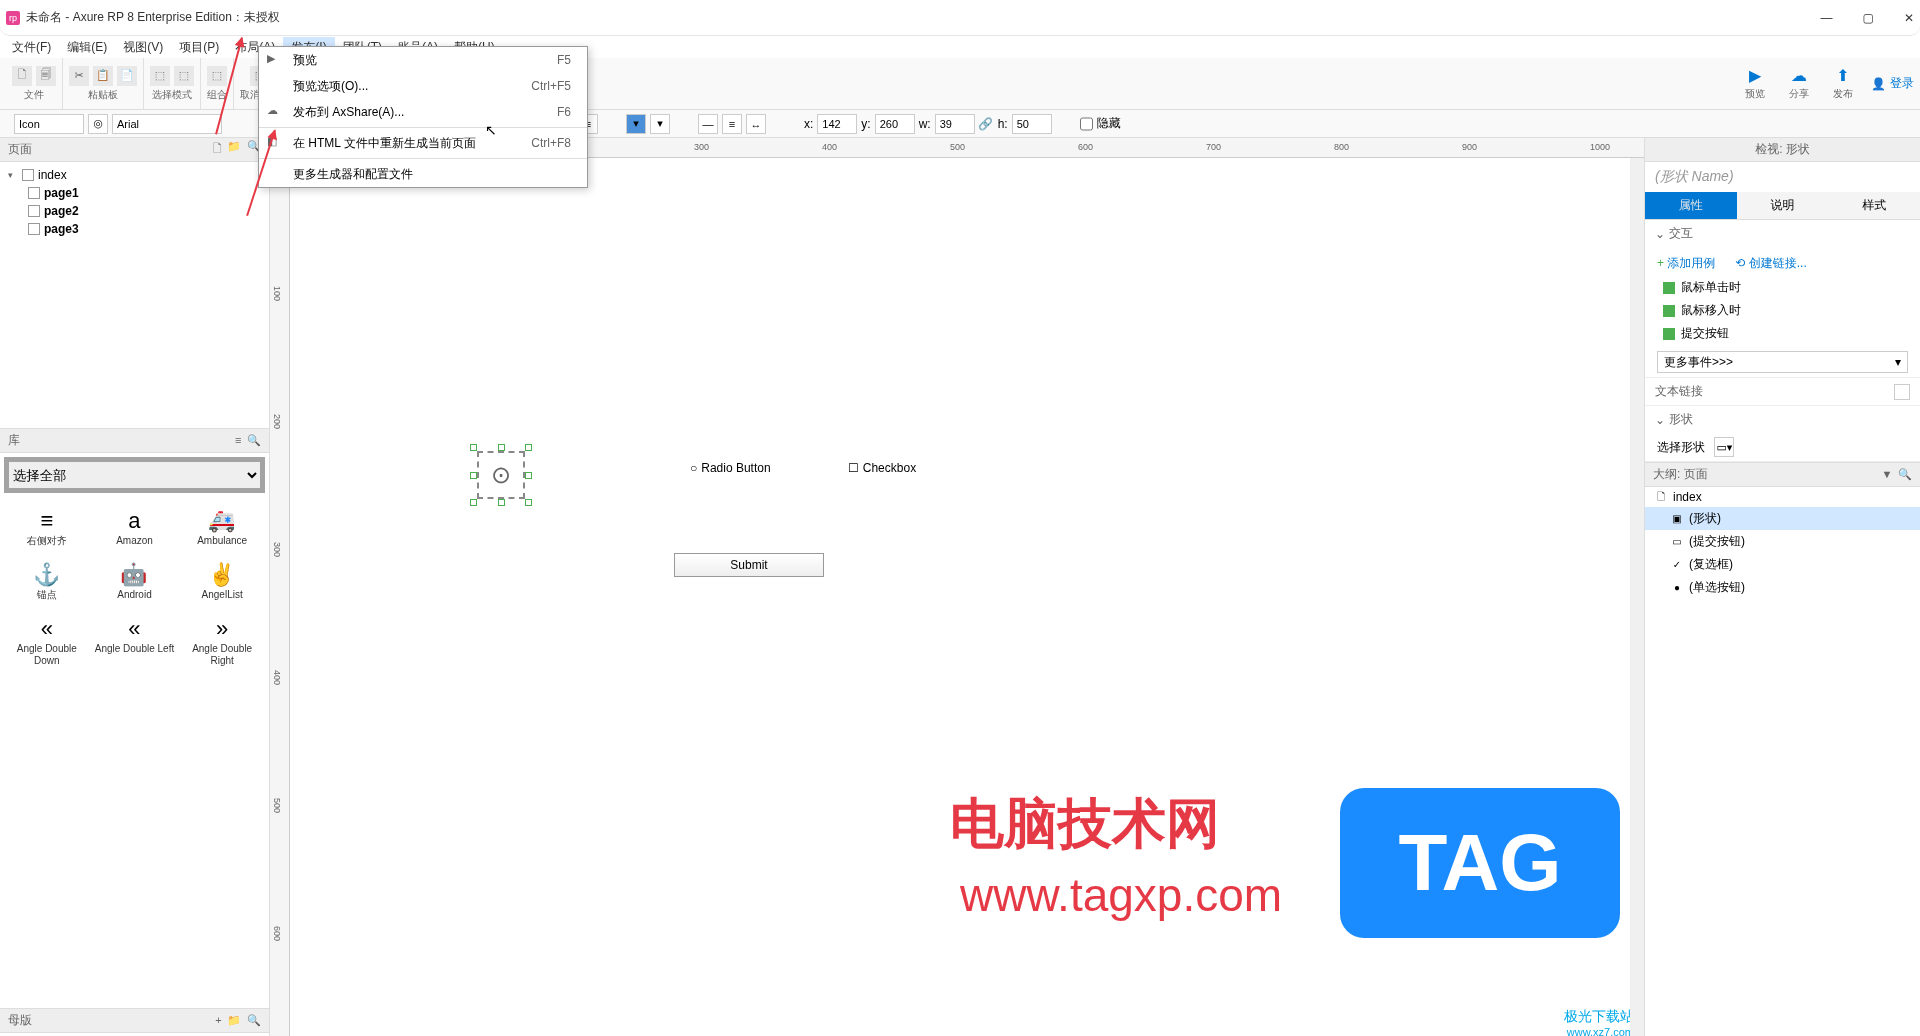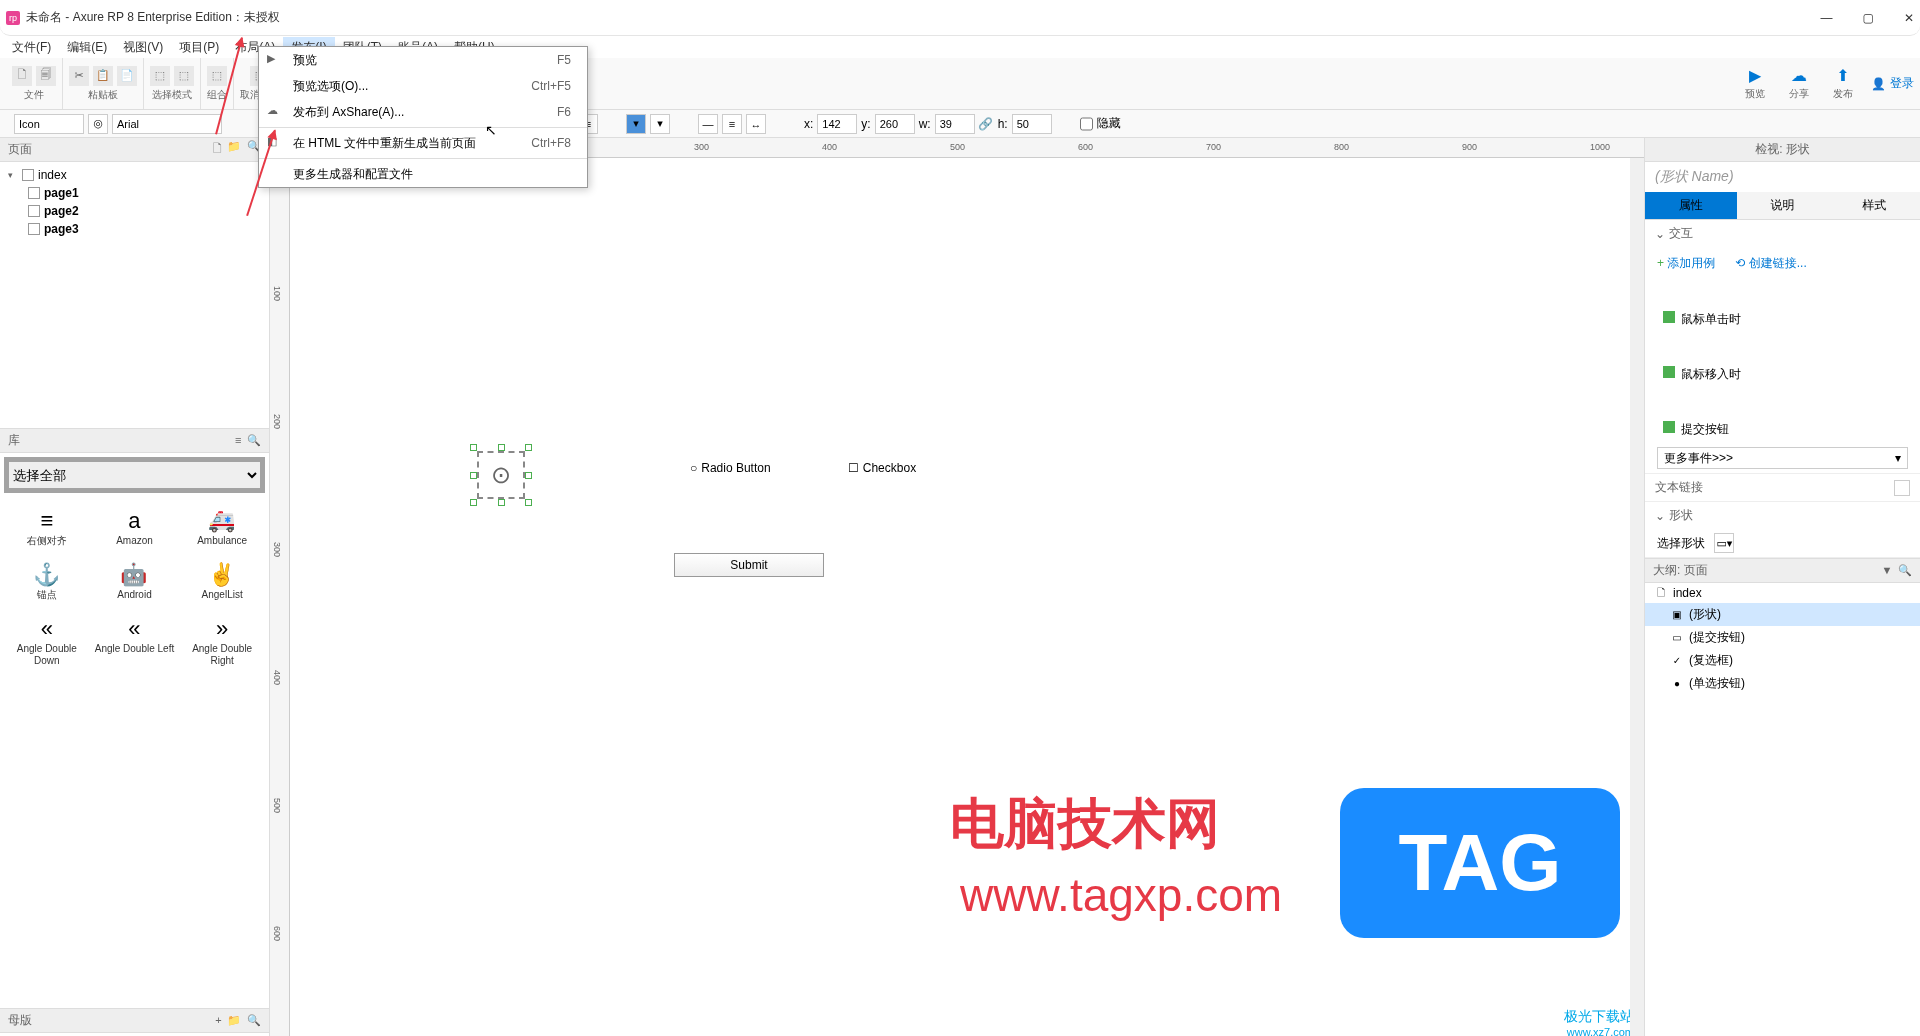--- a/index.html
+++ b/index.html
@@ -94,26 +94,26 @@
 .watermark-url { position: absolute; left: 670px; top: 710px; font-size: 46px; color: #e63946; }
 .watermark-tag { position: absolute; left: 1050px; top: 630px; width: 280px; height: 150px; background: #1a8cff; border-radius: 24px; color: #fff; font-size: 80px; font-weight: bold; display: flex; align-items: center; justify-content: center; }
 .bottom-logo { position: absolute; right: 10px; bottom: 10px; font-size: 14px; color: #00a8e8; display: flex; flex-direction: column; align-items: flex-end; }
 
 
 .right-panel { width: 276px; border-left: 1px solid #ddd; display: flex; flex-direction: column; }
 .inspector-header { height: 24px; background: #eee; border-bottom: 1px solid #ddd; display: flex; align-items: center; justify-content: center; color: #666; }
 .shape-name { padding: 6px 10px; font-style: italic; color: #999; font-size: 14px; }
 .tabs { display: flex; border-bottom: 1px solid #ddd; }
 .tabs .tab { flex: 1; text-align: center; padding: 5px 0; cursor: pointer; background: #f4f4f4; }
-.tabs .tab.active { background: #0078d4; color: #000000; }
+.tabs .tab.active { background: #0078d4; color: #e5e5e5; }
 .section { border-bottom: 1px solid #eee; }
 .section-title { padding: 5px 10px; color: #666; display: flex; align-items: center; gap: 4px; }
 .section-body { padding: 4px 12px; }
 .link { color: #0078d4; cursor: pointer; }
-.event-item { display: flex; align-items: flex-start; gap: 6px; padding: 3px 6px; margin-top: 32px; }
+.event-item { display: flex; align-items: center; gap: 6px; padding: 3px 6px; }
 .event-icon { width: 12px; height: 12px; background: #4CAF50; }
 .select-box { width: 100%; border: 1px solid #ccc; padding: 2px 6px; height: 22px; display: flex; align-items: center; justify-content: space-between; }
 
 .outline-section { flex: 1; border-top: 1px solid #ddd; }
 .outline-item { display: flex; align-items: center; gap: 6px; padding: 3px 10px; cursor: pointer; }
 .outline-item.selected { background: #d0e7ff; }
 .outline-item.child2 { padding-left: 26px; }
 .outline-icon { width: 12px; height: 12px; display: inline-flex; align-items: center; justify-content: center; font-size: 10px; }
 
 

